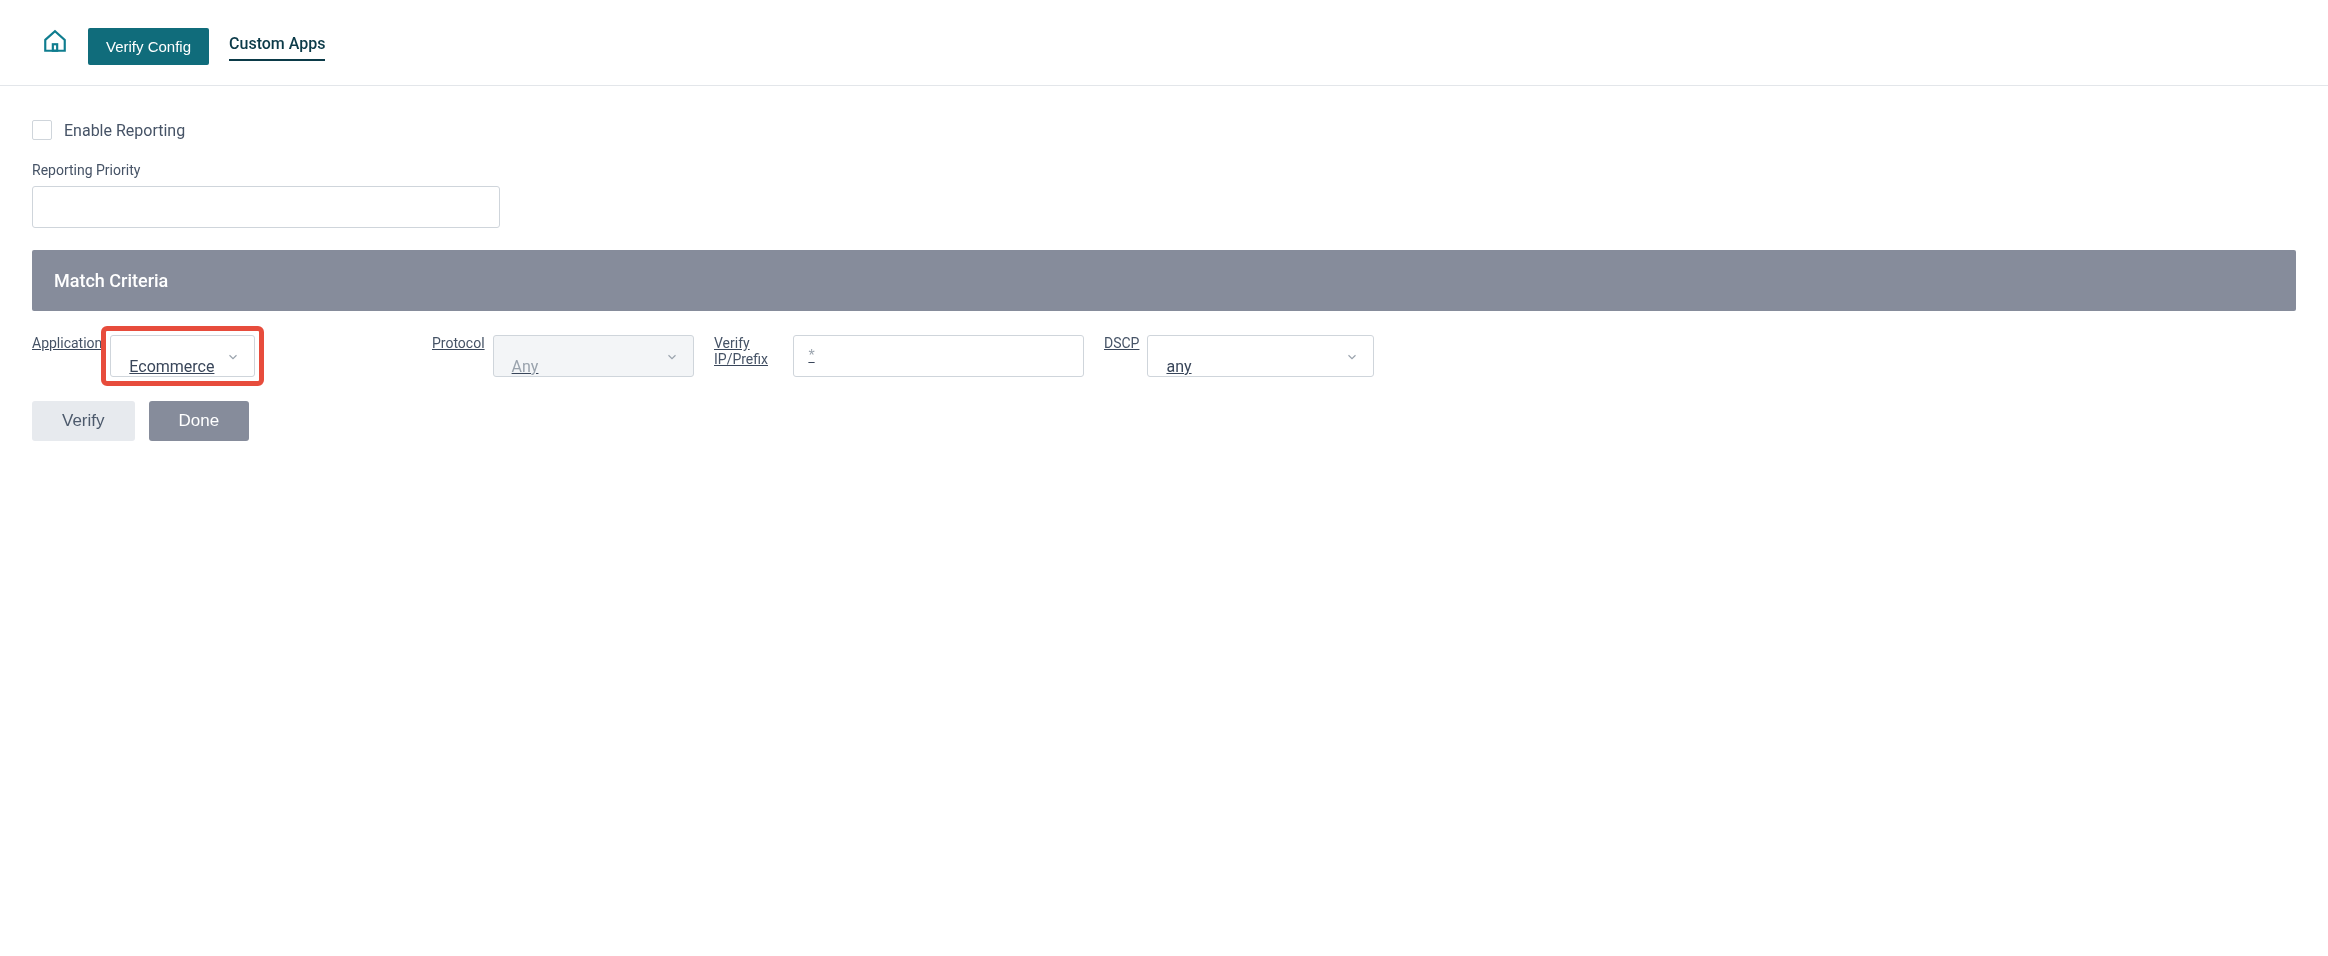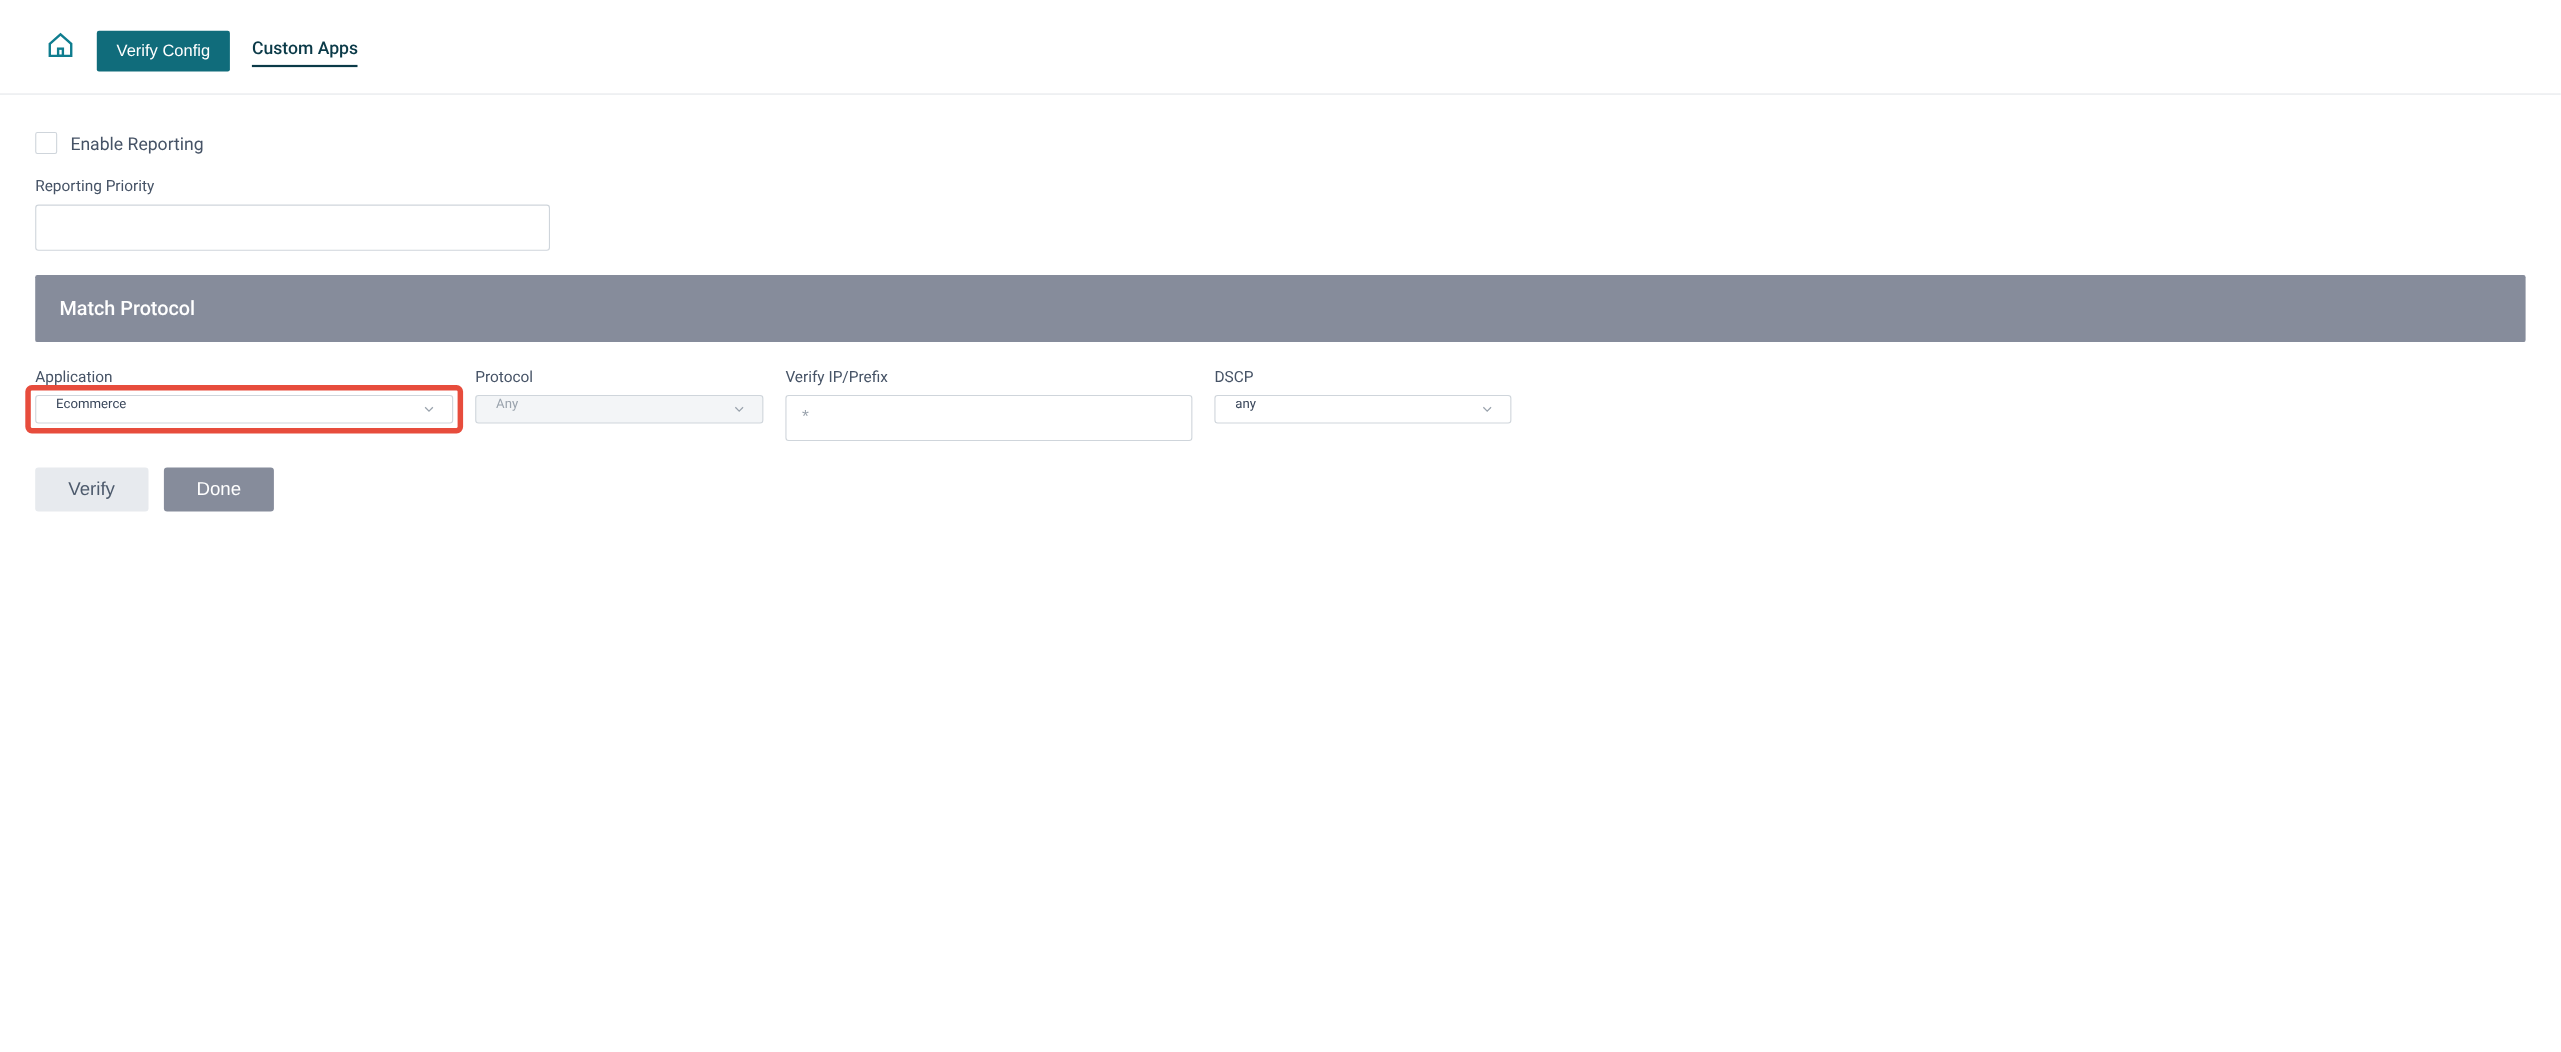--- a/index.html
+++ b/index.html
@@ -117,44 +117,44 @@
 
   
   .criteria-row {
     display: flex;
     gap: 20px;
     align-items: flex-start;
     flex-wrap: nowrap;
   }
   .criteria-col {
     display: flex;
-    flex-direction: column;
     gap: 8px;
+    text-decoration: underline;
   }
   .col-application { flex: 0 0 380px; }
   .col-protocol    { flex: 0 0 262px; }
   .col-network     { flex: 0 0 370px; }
   .col-port        { flex: 0 0 170px; }
   .col-dscp        { flex: 0 0 270px; }
 
   .criteria-label {
     font-size: 14px;
     color: #465366;
   }
 
   .select-box {
     position: relative;
     width: 100%;
-    height: 26px;
+    height: 42px;
     border: 1px solid #cfd5db;
     border-radius: 3px;
     display: flex;
-    align-items: flex-start;
+    align-items: flex-end;
     padding: 0 40px 0 18px;
-    font-size: 12px;
+    font-size: 16px;
     color: #39465a;
     background: #fff;
     cursor: pointer;
   }
   .select-box.disabled {
     background: #f3f5f7;
     color: #9aa3ad;
     cursor: not-allowed;
   }
   .select-box .chevron {
@@ -220,21 +220,21 @@
     <div class="checkbox-row">
       <div class="checkbox"></div>
       <label class="checkbox-label">Enable Reporting</label>
     </div>
 
     <div class="field-group">
       <label class="field-label">Reporting Priority</label>
       <input type="text" class="text-input" style="">
     </div>
 
-    <div class="section-bar">Match Protocol</div>
+    <div class="section-bar">Match Criteria</div>
 
     <div class="criteria-row">
 
       <div class="criteria-col col-application">
         <div class="criteria-label">Application</div>
         <div class="highlight-frame">
           <div class="select-box">
             <span>Ecommerce</span>
             <span class="chevron">
               <svg viewBox="0 0 24 24">

